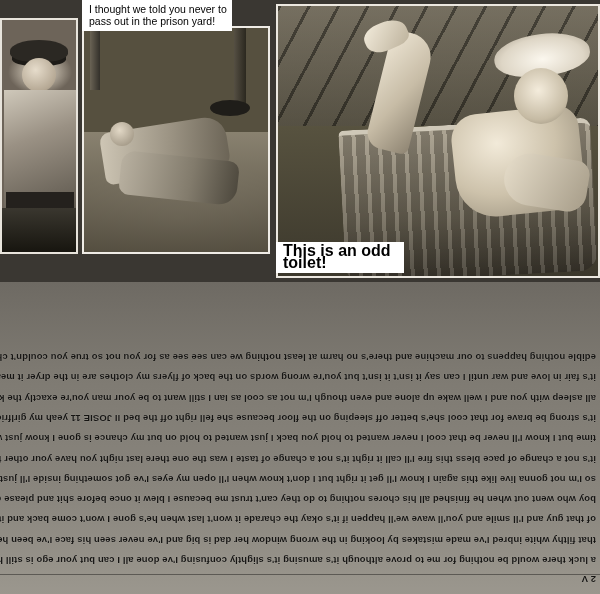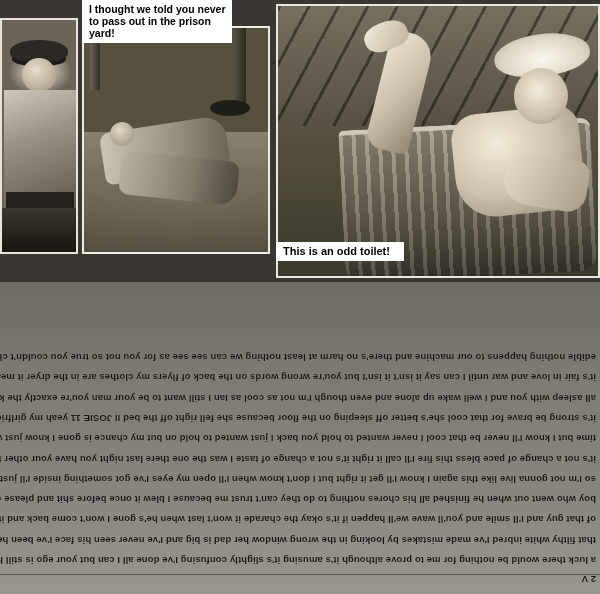--- a/index.html
+++ b/index.html
@@ -136,21 +136,21 @@
   }
   #caption-prison {
     position: absolute;
     left: 82px; top: 0;
     width: 150px;
     padding: 3px 5px 4px 7px;
     background: #fff;
     color: #000;
     font-size: 10.5px;
     line-height: 12px;
-    font-weight: 700;
+    font-weight: 400;
     box-sizing: border-box;
   }
 
   
   #panel-tub {
     left: 276px; top: 4px;
     width: 324px;
     height: 274px;
     background:
       linear-gradient(180deg, #6f6a5e 0%, #57523f 45%, #3c382c 100%);
@@ -222,21 +222,21 @@
     border-radius: 30px 16px 22px 30px;
     transform: rotate(9deg);
   }
   #caption-toilet {
     position: absolute;
     left: 276px; top: 242px;
     width: 128px;
     padding: 3px 5px 4px 7px;
     background: #fff;
     color: #000;
-    font-size: 11px;
+    font-size: 16px;
     line-height: 12px;
     font-weight: 700;
     box-sizing: border-box;
   }
 
   
   #flipped-block {
     position: absolute;
     left: 0;
     top: 282px;

